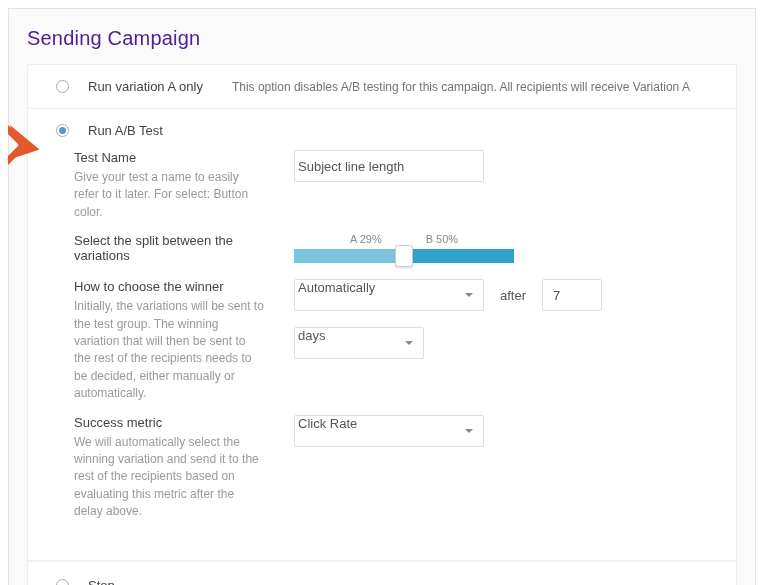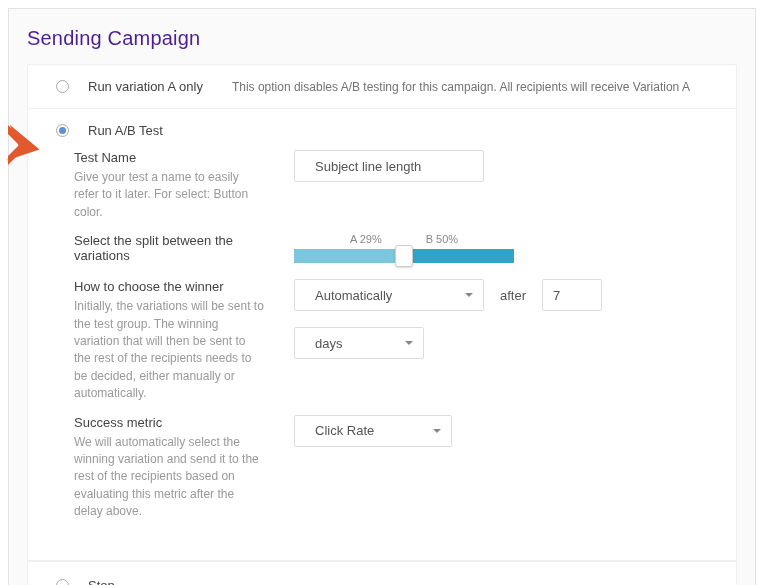--- a/index.html
+++ b/index.html
@@ -76,31 +76,31 @@
     flex: 1;
     display: flex;
     align-items: center;
     gap: 16px;
     flex-wrap: wrap;
   }
   .text-input, .select-input {
     height: 32px;
     border: 1px solid #ddd;
     border-radius: 2px;
-    padding: 0 20px;
+    padding: 0 3px;
     font-family: inherit;
     font-size: 13px;
     color: #555;
     background: #fff;
   }
   .text-input { width: 190px; }
   .select-input {
     position: relative;
     display: flex;
-    align-items: center;
+    align-items: flex-start;
     justify-content: space-between;
     min-width: 130px;
     cursor: pointer;
     padding-right: 28px;
   }
   .select-input::after {
     content: "";
     position: absolute;
     right: 10px;
     top: 50%;
@@ -258,21 +258,21 @@
           </div>
         </div>
       </div>
 
       <div class="option">
         <div class="option-left">
           <div class="opt-title">Success metric</div>
           <div class="opt-desc">We will automatically select the winning variation and send it to the rest of the recipients based on evaluating this metric after the delay above.</div>
         </div>
         <div class="option-right">
-          <div class="select-input" style="width:158px;">
+          <div class="select-input" style="width:190px;">
             <span>Click Rate</span>
           </div>
         </div>
       </div>
     </div>
 
     <div class="row row-stop">
       <div class="radio-line">
         <input type="radio" class="radio" name="mode" style="">
         <span class="radio-label">Stop</span>

